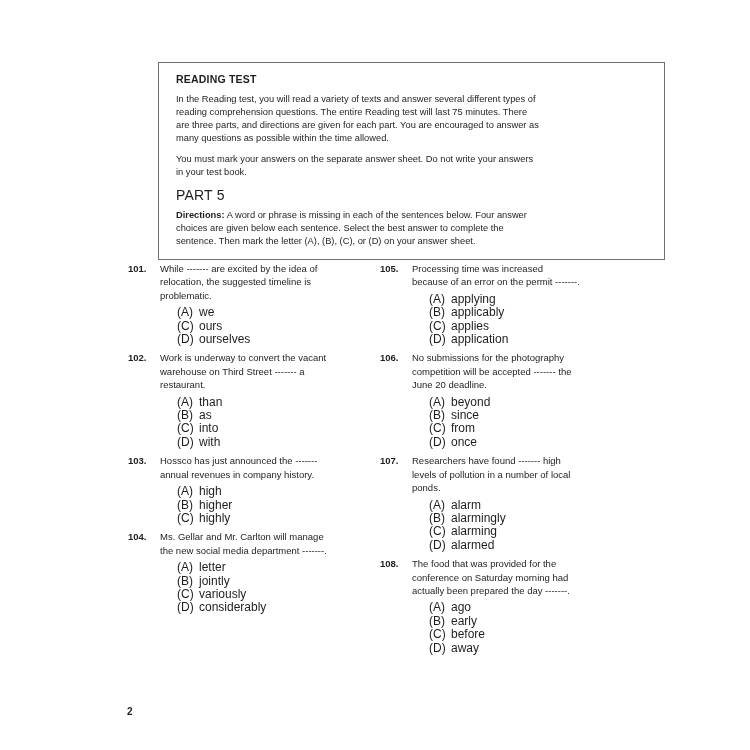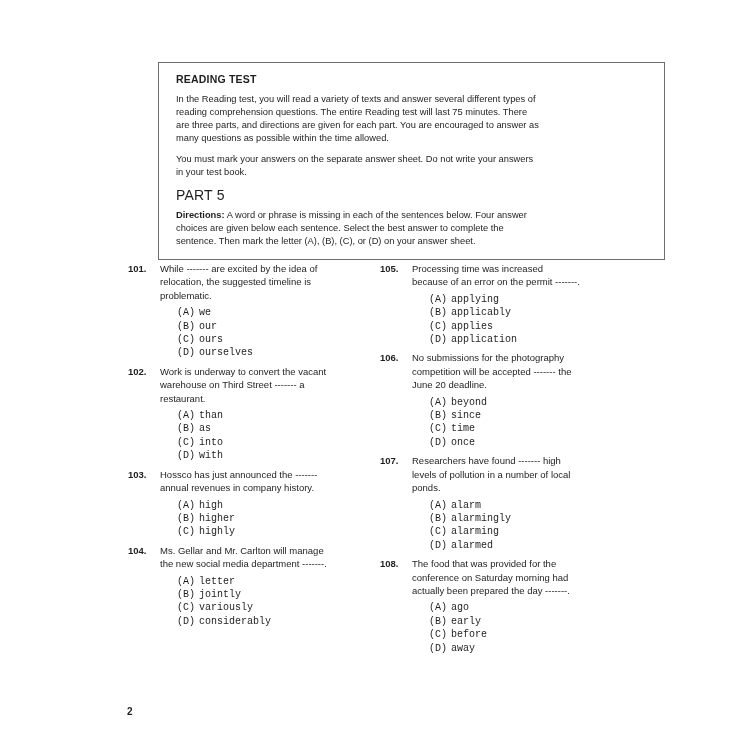--- a/index.html
+++ b/index.html
@@ -81,23 +81,22 @@
     line-height: 13.4px;
     margin: 0 0 4px 0;
     white-space: pre-line;
   }
   .options {
     list-style: none;
     margin: 0;
     padding: 0 0 0 17px;
   }
   .option {
-    font-size: 10px;
+    font-size: 12px;
     line-height: 13.4px;
-    font-family: Liberation Mono, monospace;
   }
   .opt-letter {
     display: inline-block;
     min-width: 22px;
   }
 
   
   .page-number {
     position: absolute;
     left: 127px;
@@ -130,21 +129,20 @@
     <div class="q-col">
 
       <div class="question">
         <div class="q-num">101.</div>
         <div class="q-body">
           <div class="q-text">While ------- are excited by the idea of
 relocation, the suggested timeline is
 problematic.</div>
           <ul class="options">
             <li class="option"><span class="opt-letter">(A)</span><span>we</span></li>
-            <li class="option"><span class="opt-letter">(B)</span><span>our</span></li>
             <li class="option"><span class="opt-letter">(C)</span><span>ours</span></li>
             <li class="option"><span class="opt-letter">(D)</span><span>ourselves</span></li>
           </ul>
         </div>
       </div>
 
       <div class="question">
         <div class="q-num">102.</div>
         <div class="q-body">
           <div class="q-text">Work is underway to convert the vacant
@@ -206,21 +204,21 @@
 
       <div class="question">
         <div class="q-num">106.</div>
         <div class="q-body">
           <div class="q-text">No submissions for the photography
 competition will be accepted ------- the
 June 20 deadline.</div>
           <ul class="options">
             <li class="option"><span class="opt-letter">(A)</span><span>beyond</span></li>
             <li class="option"><span class="opt-letter">(B)</span><span>since</span></li>
-            <li class="option"><span class="opt-letter">(C)</span><span>time</span></li>
+            <li class="option"><span class="opt-letter">(C)</span><span>from</span></li>
             <li class="option"><span class="opt-letter">(D)</span><span>once</span></li>
           </ul>
         </div>
       </div>
 
       <div class="question">
         <div class="q-num">107.</div>
         <div class="q-body">
           <div class="q-text">Researchers have found ------- high
 levels of pollution in a number of local

